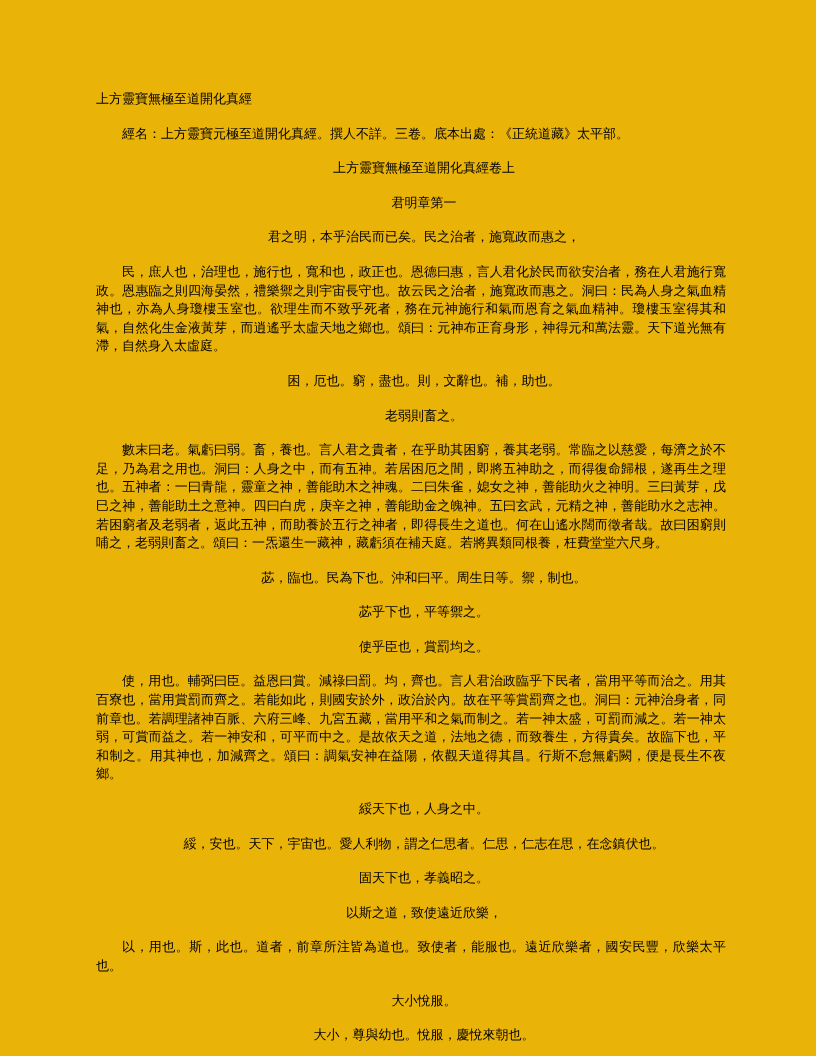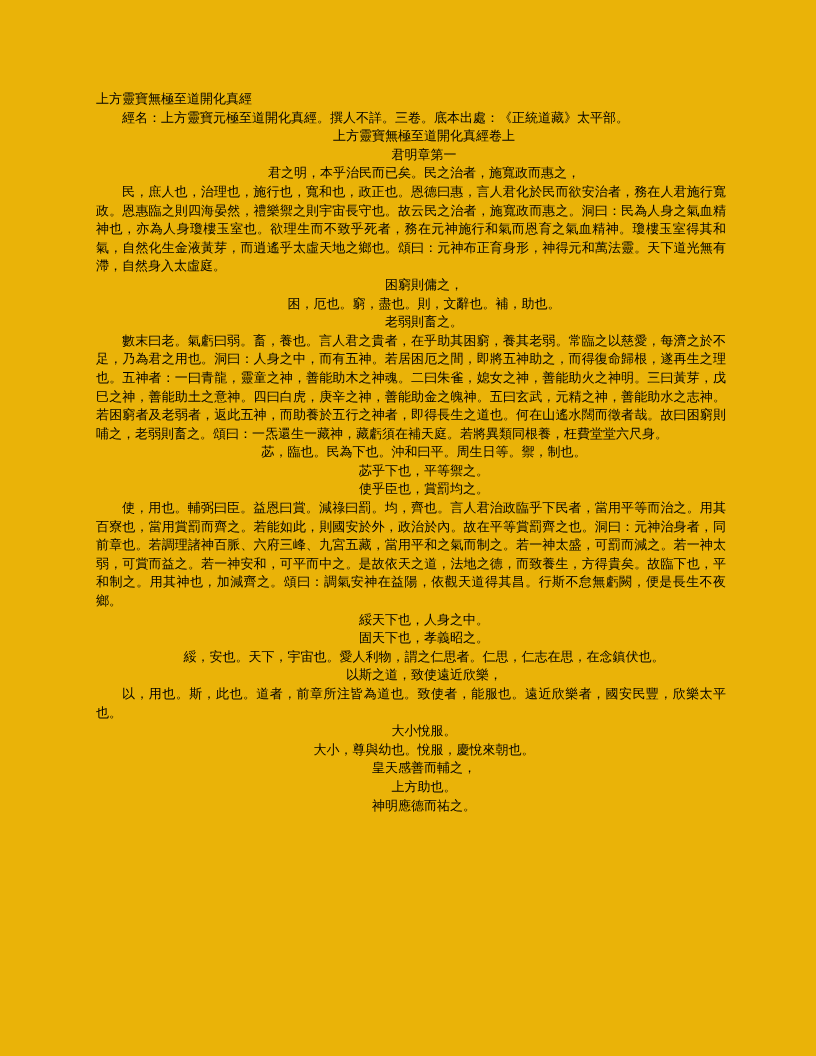--- a/index.html
+++ b/index.html
@@ -37,20 +37,21 @@
     word-break: break-all;
     white-space: normal;
   }
   
   .title-line {
     text-indent: 0;
   }
   
   .indent {
     text-indent: 26px;
+    margin-top: 16px;
   }
   
   .short {
     text-align: center;
   }
 </style>
 </head>
 <body>
 
 <div class="page">
@@ -61,41 +62,40 @@
     <p class="para indent">經名：上方靈寶元極至道開化真經。撰人不詳。三卷。底本出處：《正統道藏》太平部。</p>
 
     <p class="para indent short">上方靈寶無極至道開化真經卷上</p>
 
     <p class="para indent short">君明章第一</p>
 
     <p class="para indent short">君之明，本乎治民而已矣。民之治者，施寬政而惠之，</p>
 
     <p class="para indent">民，庶人也，治理也，施行也，寬和也，政正也。恩德曰惠，言人君化於民而欲安治者，務在人君施行寬政。恩惠臨之則四海晏然，禮樂禦之則宇宙長守也。故云民之治者，施寬政而惠之。洞曰：民為人身之氣血精神也，亦為人身瓊樓玉室也。欲理生而不致乎死者，務在元神施行和氣而恩育之氣血精神。瓊樓玉室得其和氣，自然化生金液黃芽，而逍遙乎太虛天地之鄉也。頌曰：元神布正育身形，神得元和萬法靈。天下道光無有滯，自然身入太虛庭。</p>
 
-    <p class="para indent short">困窮則傭之，</p>
 
     <p class="para indent short">困，厄也。窮，盡也。則，文辭也。補，助也。</p>
 
     <p class="para indent short">老弱則畜之。</p>
 
     <p class="para indent">數末曰老。氣虧曰弱。畜，養也。言人君之貴者，在乎助其困窮，養其老弱。常臨之以慈愛，每濟之於不足，乃為君之用也。洞曰：人身之中，而有五神。若居困厄之間，即將五神助之，而得復命歸根，遂再生之理也。五神者：一曰青龍，靈童之神，善能助木之神魂。二曰朱雀，媳女之神，善能助火之神明。三曰黃芽，戊巳之神，善能助土之意神。四曰白虎，庚辛之神，善能助金之魄神。五曰玄武，元精之神，善能助水之志神。若困窮者及老弱者，返此五神，而助養於五行之神者，即得長生之道也。何在山遙水闊而徵者哉。故曰困窮則哺之，老弱則畜之。頌曰：一炁還生一藏神，藏虧須在補天庭。若將異類同根養，枉費堂堂六尺身。</p>
 
     <p class="para indent short">苾，臨也。民為下也。沖和曰平。周生日等。禦，制也。</p>
 
     <p class="para indent short">苾乎下也，平等禦之。</p>
 
     <p class="para indent short">使乎臣也，賞罰均之。</p>
 
     <p class="para indent">使，用也。輔弼曰臣。益恩曰賞。減祿曰罰。均，齊也。言人君治政臨乎下民者，當用平等而治之。用其百寮也，當用賞罰而齊之。若能如此，則國安於外，政治於內。故在平等賞罰齊之也。洞曰：元神治身者，同前章也。若調理諸神百脈、六府三峰、九宮五藏，當用平和之氣而制之。若一神太盛，可罰而減之。若一神太弱，可賞而益之。若一神安和，可平而中之。是故依天之道，法地之德，而致養生，方得貴矣。故臨下也，平和制之。用其神也，加減齊之。頌曰：調氣安神在益陽，依觀天道得其昌。行斯不怠無虧闕，便是長生不夜鄉。</p>
 
     <p class="para indent short">綏天下也，人身之中。</p>
 
+    <p class="para indent short">綏，安也。天下，宇宙也。愛人利物，謂之仁思者。仁思，仁志在思，在念鎮伏也。</p>
+
     <p class="para indent short">固天下也，孝義昭之。</p>
-
-    <p class="para indent short">綏，安也。天下，宇宙也。愛人利物，謂之仁思者。仁思，仁志在思，在念鎮伏也。</p>
 
 
     <p class="para indent short">以斯之道，致使遠近欣樂，</p>
 
     <p class="para indent">以，用也。斯，此也。道者，前章所注皆為道也。致使者，能服也。遠近欣樂者，國安民豐，欣樂太平也。</p>
 
     <p class="para indent short">大小悅服。</p>
 
     <p class="para indent short">大小，尊與幼也。悅服，慶悅來朝也。</p>
 

